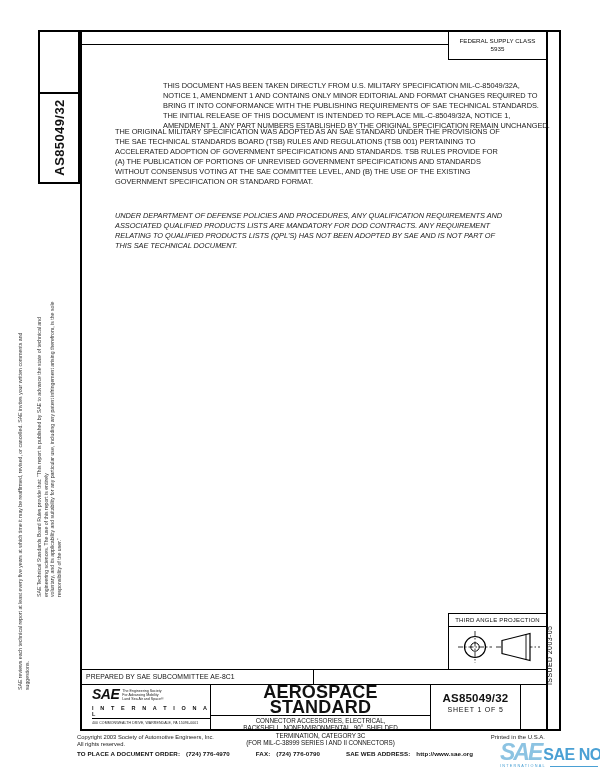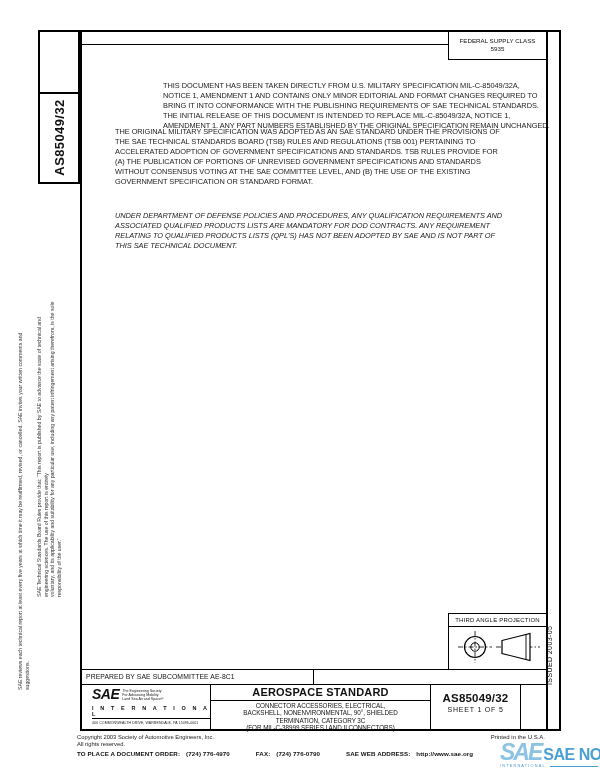--- a/index.html
+++ b/index.html
@@ -102,21 +102,21 @@
 
   .logo-cell { position: absolute; left: 0; top: 0; width: 128px; height: 100%; padding: 3px 0 0 10px; }
   .sae-row { display: flex; align-items: flex-start; }
   .sae-word { font-weight: bold; font-style: italic; font-size: 14px; line-height: 13px; letter-spacing: -0.5px; }
   .sae-tagline { font-size: 3.6px; line-height: 4.2px; margin-left: 3px; margin-top: 1px; color: #222; }
   .sae-intl { font-weight: bold; font-size: 5.5px; letter-spacing: 2.6px; margin-top: 1px;
               border-bottom: 0.8px solid #000; display: inline-block; padding-bottom: 1px; }
   .sae-addr { font-size: 3.5px; margin-top: 1.5px; color: #222; letter-spacing: 0.1px; }
 
   .titlecell { position: absolute; left: 129px; top: 0; width: 219px; height: 100%; text-align: center; }
-  .std-type { font-weight: bold; font-size: 11px; line-height: 15px; letter-spacing: 0.2px;
+  .std-type { font-weight: bold; font-size: 18px; line-height: 15px; letter-spacing: 0.2px;
               border-bottom: 1.2px solid #000; }
   .subtitle { font-size: 6.3px; line-height: 7.3px; padding-top: 1px; letter-spacing: -0.05px; }
 
   .numcell { position: absolute; left: 349px; top: 0; width: 89px; height: 100%; text-align: center; }
   .doc-num { font-weight: bold; font-size: 11.5px; margin-top: 7px; letter-spacing: 0.2px; }
   .sheet { font-size: 7px; letter-spacing: 0.8px; margin-top: 2px; }
 
   
   .copyright { position: absolute; left: 77px; top: 734px; font-size: 5.8px; line-height: 6.8px; color: #222; }
   .printed { position: absolute; left: 420px; top: 734px; width: 125px; text-align: right; font-size: 6px; color: #222; }

